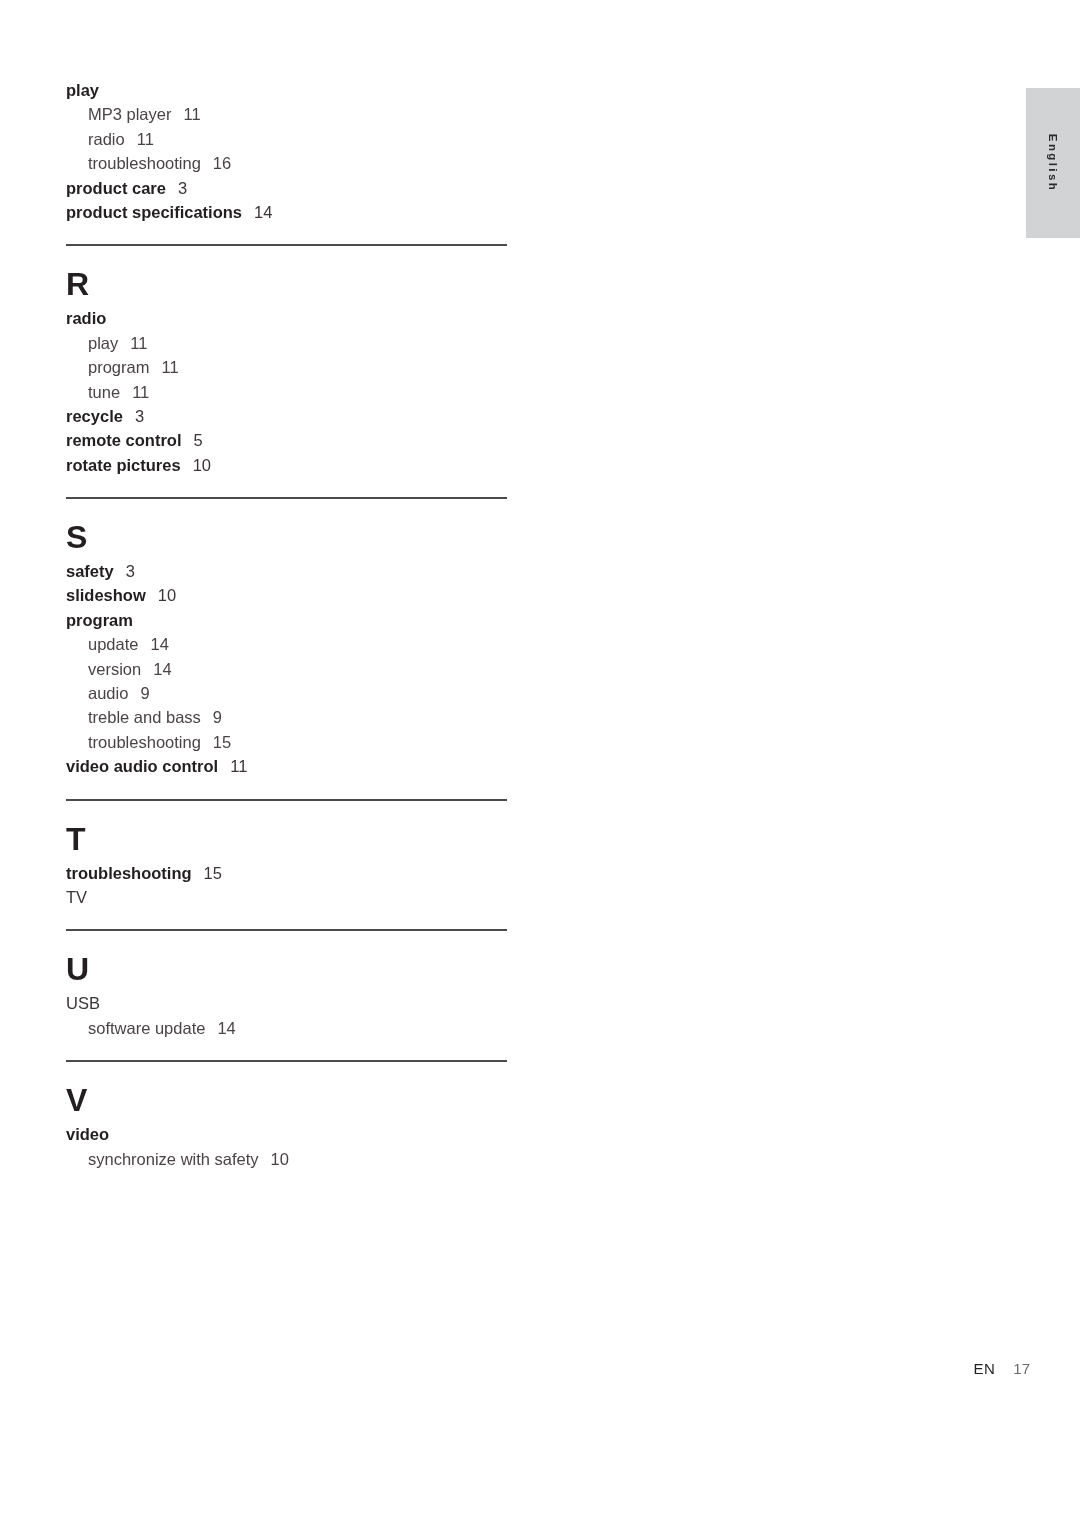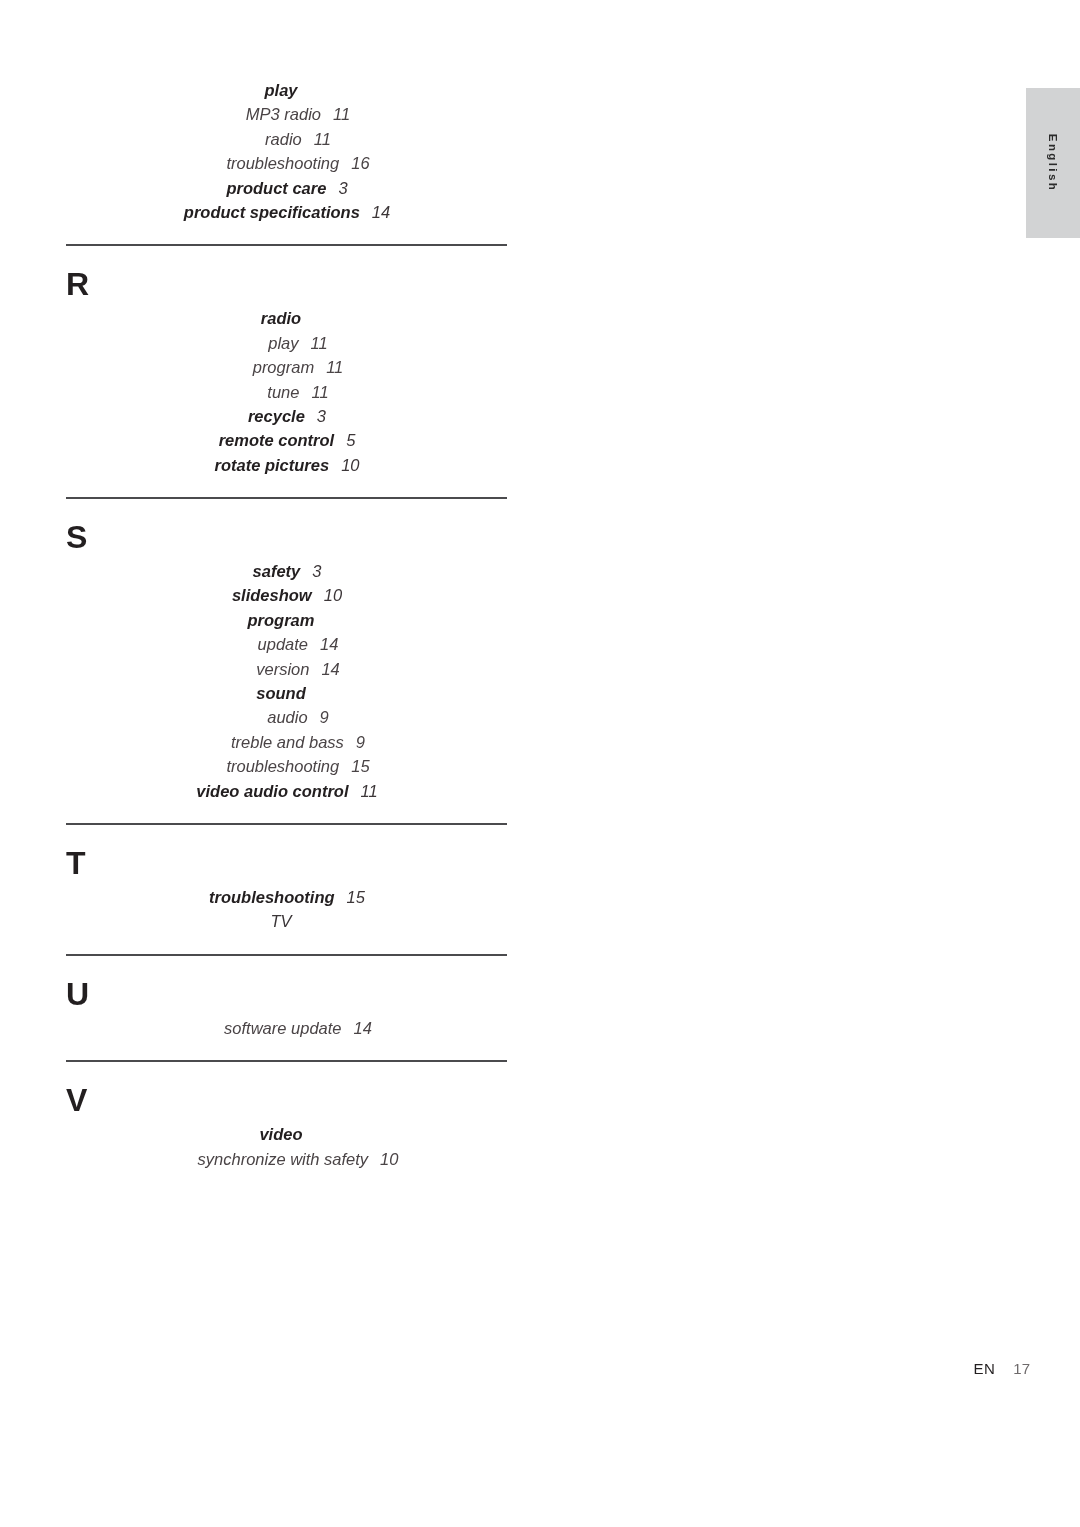--- a/index.html
+++ b/index.html
@@ -68,24 +68,23 @@
 
   .entries {
     margin: 0;
     padding: 0;
     list-style: none;
   }
 
   .entry {
     display: flex;
     align-items: baseline;
-    justify-content: center;
+    justify-content: flex-start;
     height: 24.4px;
     line-height: 24.4px;
-    font-style: italic;
   }
 
   .entry-label {
     white-space: nowrap;
   }
 
   .entry-page {
     white-space: nowrap;
     text-align: right;
     padding-left: 12px;
@@ -160,21 +159,21 @@
 </div>
 
 <div class="index-body">
     <div class="section">
       <ul class="entries">
         <li class="entry lvl-main">
           <span class="entry-label">play</span>
           <span class="entry-page"></span>
         </li>
         <li class="entry lvl-sub">
-          <span class="entry-label">MP3 radio</span>
+          <span class="entry-label">MP3 player</span>
           <span class="entry-page">11</span>
         </li>
         <li class="entry lvl-sub">
           <span class="entry-label">radio</span>
           <span class="entry-page">11</span>
         </li>
         <li class="entry lvl-sub">
           <span class="entry-label">troubleshooting</span>
           <span class="entry-page">16</span>
         </li>
@@ -241,24 +240,20 @@
           <span class="entry-page"></span>
         </li>
         <li class="entry lvl-sub">
           <span class="entry-label">update</span>
           <span class="entry-page">14</span>
         </li>
         <li class="entry lvl-sub">
           <span class="entry-label">version</span>
           <span class="entry-page">14</span>
         </li>
-        <li class="entry lvl-main">
-          <span class="entry-label">sound</span>
-          <span class="entry-page"></span>
-        </li>
         <li class="entry lvl-sub">
           <span class="entry-label">audio</span>
           <span class="entry-page">9</span>
         </li>
         <li class="entry lvl-sub">
           <span class="entry-label">treble and bass</span>
           <span class="entry-page">9</span>
         </li>
         <li class="entry lvl-sub">
           <span class="entry-label">troubleshooting</span>
@@ -283,20 +278,24 @@
           <span class="entry-label">TV</span>
           <span class="entry-page"></span>
         </li>
       </ul>
     </div>
     <div class="section">
       <div class="section-gap-top"></div>
       <div class="rule"></div>
       <div class="section-letter">U</div>
       <ul class="entries">
+        <li class="entry lvl-plain">
+          <span class="entry-label">USB</span>
+          <span class="entry-page"></span>
+        </li>
         <li class="entry lvl-sub">
           <span class="entry-label">software update</span>
           <span class="entry-page">14</span>
         </li>
       </ul>
     </div>
     <div class="section">
       <div class="section-gap-top"></div>
       <div class="rule"></div>
       <div class="section-letter">V</div>

